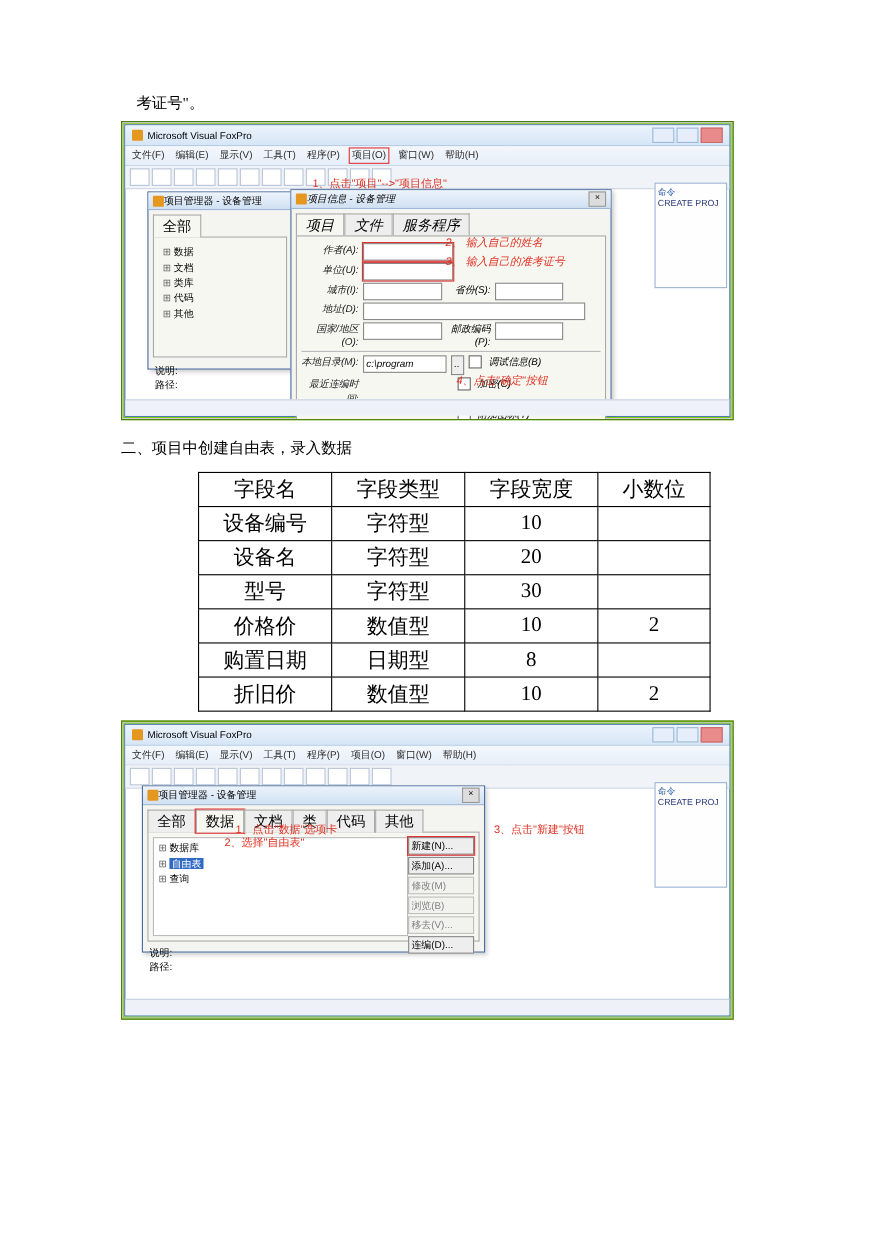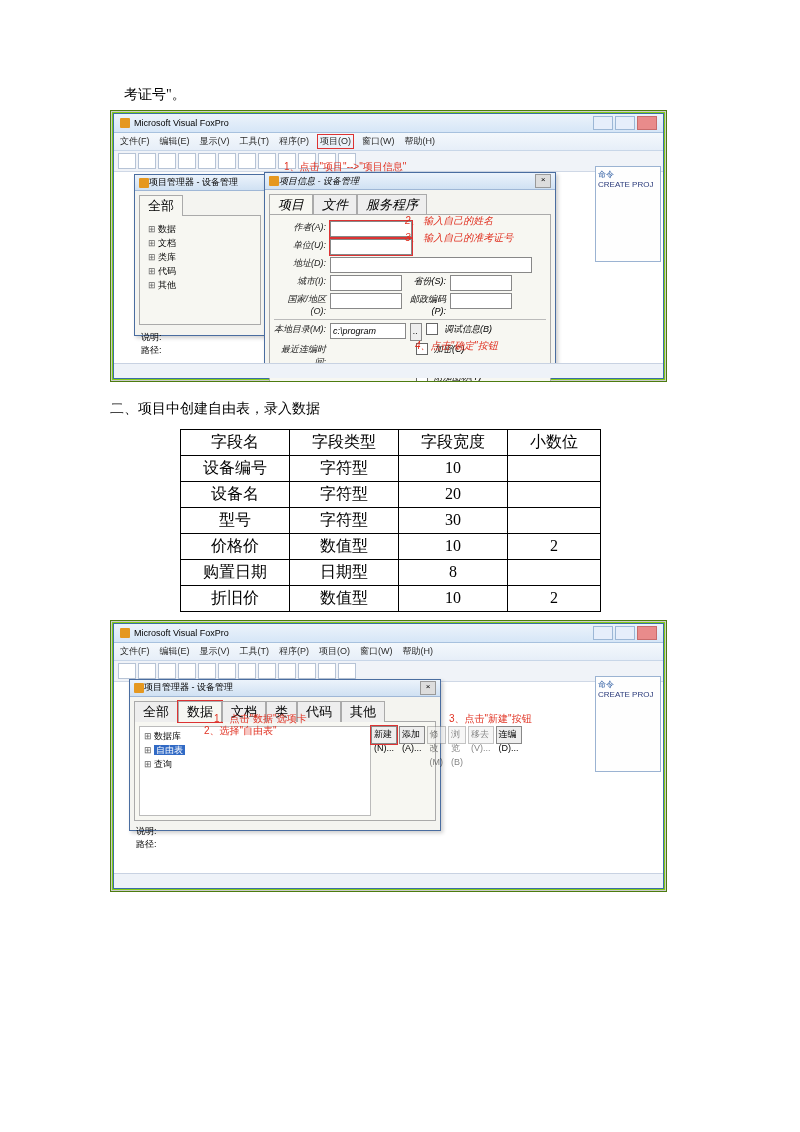--- a/index.html
+++ b/index.html
@@ -95,21 +95,21 @@
   .tree { padding:2px 4px; font-size:9px; line-height:14px;}
   .tree .node::before { content:"⊞ "; color:#666;}
   .tree .sel { background:#316ac5; color:#fff; padding:0 2px;}
   
   .statusbar { position:absolute; left:0;right:0;bottom:0;height:14px;background:#eef2f8;border-top:1px solid #c8d2e2;}
   
   .field-table {
     border-collapse: collapse;
     margin: 8px 0 8px 70px;
     font-family: "SimSun","宋体",serif;
-    font-size: 16px;
+    font-size: 19px;
   }
   .field-table th, .field-table td {
     border:1px solid #000;
     padding: 2px 22px;
     text-align:center;
     font-weight:normal;
   }
 </style>
 </head>
 <body>
@@ -192,29 +192,29 @@
         <div class="panel-body" style="height:158px; position:relative;">
           <div class="row">
               <span class="lbl">作者(A):</span>
               <div class="inp red" style="width:80px;"></div>
             </div>
           <div class="row">
               <span class="lbl">单位(U):</span>
               <div class="inp red" style="width:80px;"></div>
             </div>
           <div class="row">
-              <span class="lbl">地址(D):</span>
-              <div class="inp" style="width:200px;"></div>
-            </div>
-          <div class="row">
             <span class="lbl">城市(I):</span>
               <div class="inp" style="width:70px;"></div>
             <span style="width:40px;text-align:right;">省份(S):</span>
               <div class="inp" style="width:60px;"></div>
           </div>
+          <div class="row">
+              <span class="lbl">地址(D):</span>
+              <div class="inp" style="width:200px;"></div>
+            </div>
           <div class="row">
             <span class="lbl">国家/地区(O):</span>
               <div class="inp" style="width:70px;"></div>
             <span style="width:40px;text-align:right;">邮政编码(P):</span>
               <div class="inp" style="width:60px;"></div>
           </div>
           <div style="border-top:1px solid #bbb;margin:3px 0;"></div>
           <div class="row">
             <span class="lbl">本地目录(M):</span>
             <div class="inp" style="width:70px;padding:0 2px;line-height:14px;">c:\program</div>
@@ -358,21 +358,21 @@
           <div class="tab">其他</div>
         </div>
         <div class="panel-body" style="height:90px; display:flex; gap:0;">
           <div style="flex:1; border:1px solid #bbb; background:#fff;">
             <div class="tree">
               <div class="node">数据库</div>
               <div class="node"><span class="sel">自由表</span></div>
               <div class="node">查询</div>
             </div>
           </div>
-          <div style="width:60px; display:flex; flex-direction:row; gap:2px;">
+          <div style="width:60px; display:flex; flex-direction:column; gap:2px;">
             <div class="btn red" style="padding:0 2px;">新建(N)...</div>
             <div class="btn" style="padding:0 2px;">添加(A)...</div>
             <div class="btn" style="padding:0 2px;opacity:.5;">修改(M)</div>
             <div class="btn" style="padding:0 2px;opacity:.5;">浏览(B)</div>
             <div class="btn" style="padding:0 2px;opacity:.5;">移去(V)...</div>
             <div class="btn" style="padding:0 2px;">连编(D)...</div>
           </div>
         </div>
         <div style="padding:0 6px;">
           <span>说明:</span><br>

